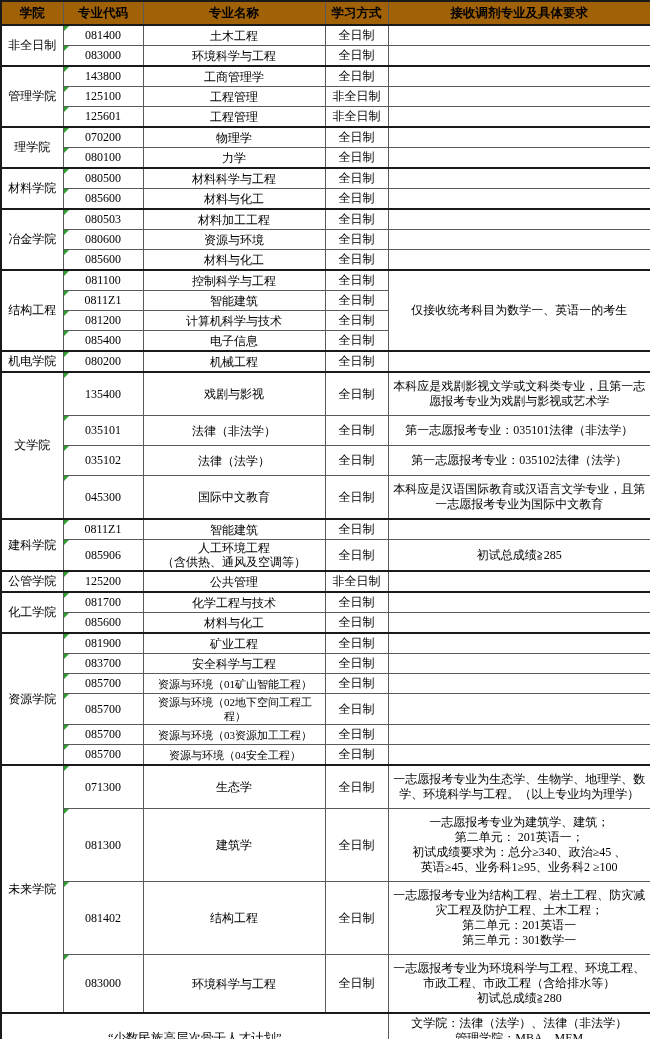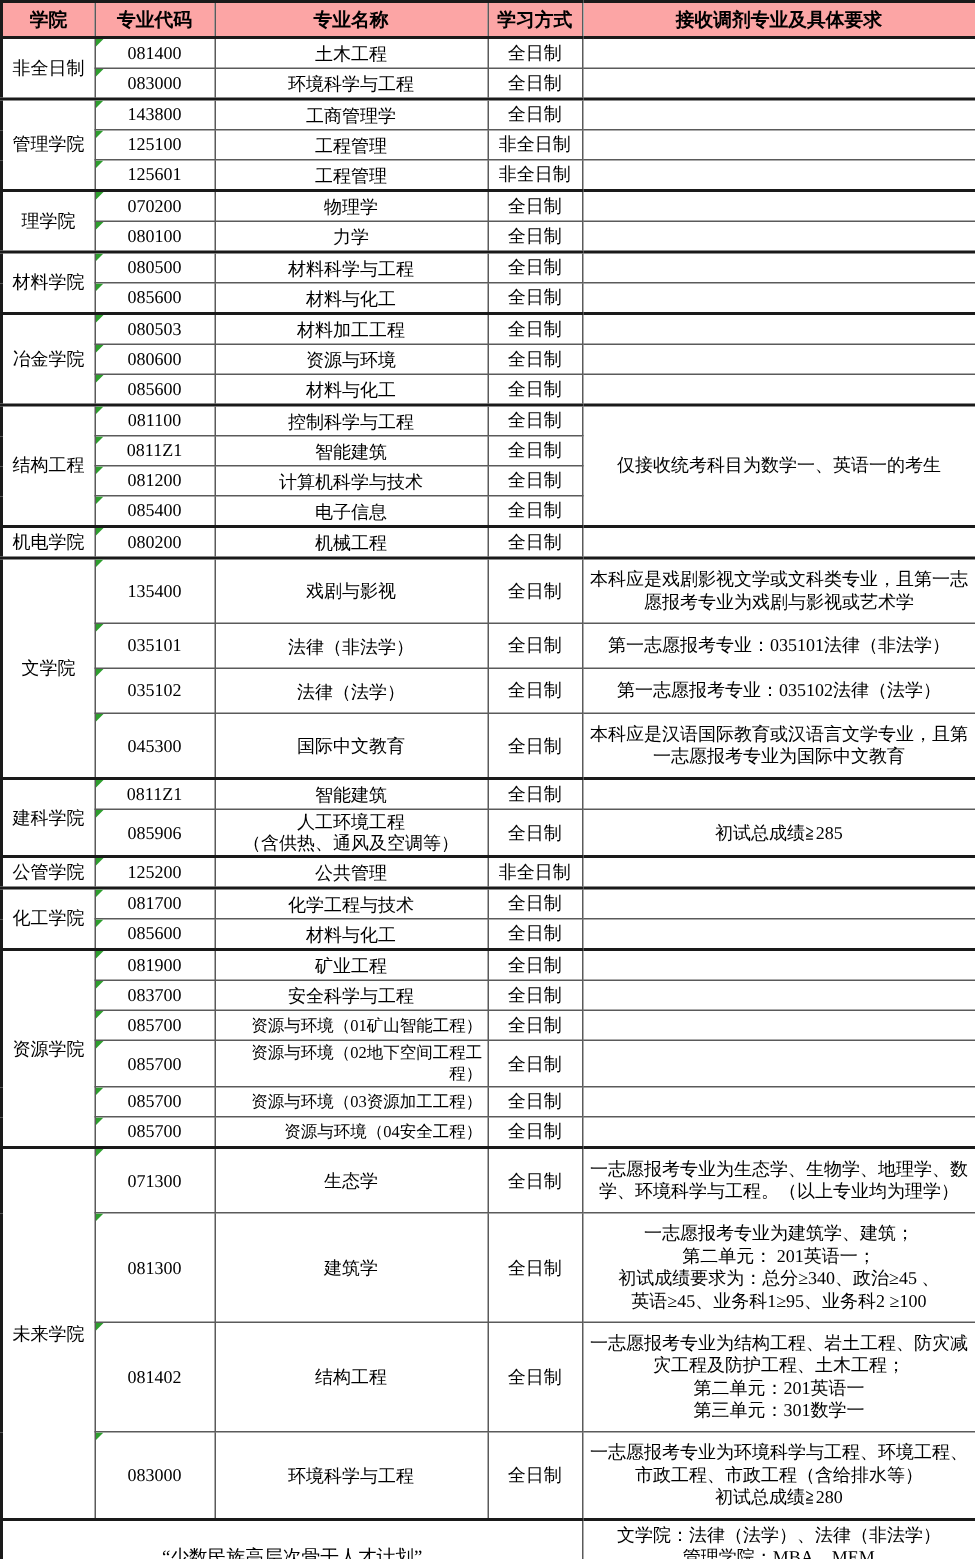--- a/index.html
+++ b/index.html
@@ -16,33 +16,33 @@
     border:2px solid #1a1a1a;
   }
   th,td{
     border:1px solid #5a5a5a;
     padding:1px 3px;
     vertical-align:middle;
     overflow:hidden;
     word-break:break-all;
   }
   thead th{
-    background:#fca5a5;
+    background:#a16207;
     font-weight:bold;
     font-size:12.5px;
     height:20px;
     text-align:center;
     border-bottom:2px solid #1a1a1a;
     border-top:2px solid #1a1a1a;
   }
   tr{height:20px;}
   tr.group-start td{border-top:2px solid #1a1a1a;}
   td.college,td.code,td.mode{text-align:center;}
   td.name{text-align:center;white-space:pre-line;line-height:14px;}
-  td.name .name-long{font-size:11px;display:block;text-align:right;padding-left:2px;}
+  td.name .name-long{font-size:11px;display:block;text-align:center;padding-left:2px;}
   td.code{position:relative;}
   td.req{
     text-align:center;
     white-space:pre-line;
     line-height:15px;
     padding:2px 4px;
   }
   tr.roomy td{padding-top:6px;padding-bottom:6px;}
   .tri{
     position:absolute;left:0;top:0;width:0;height:0;

